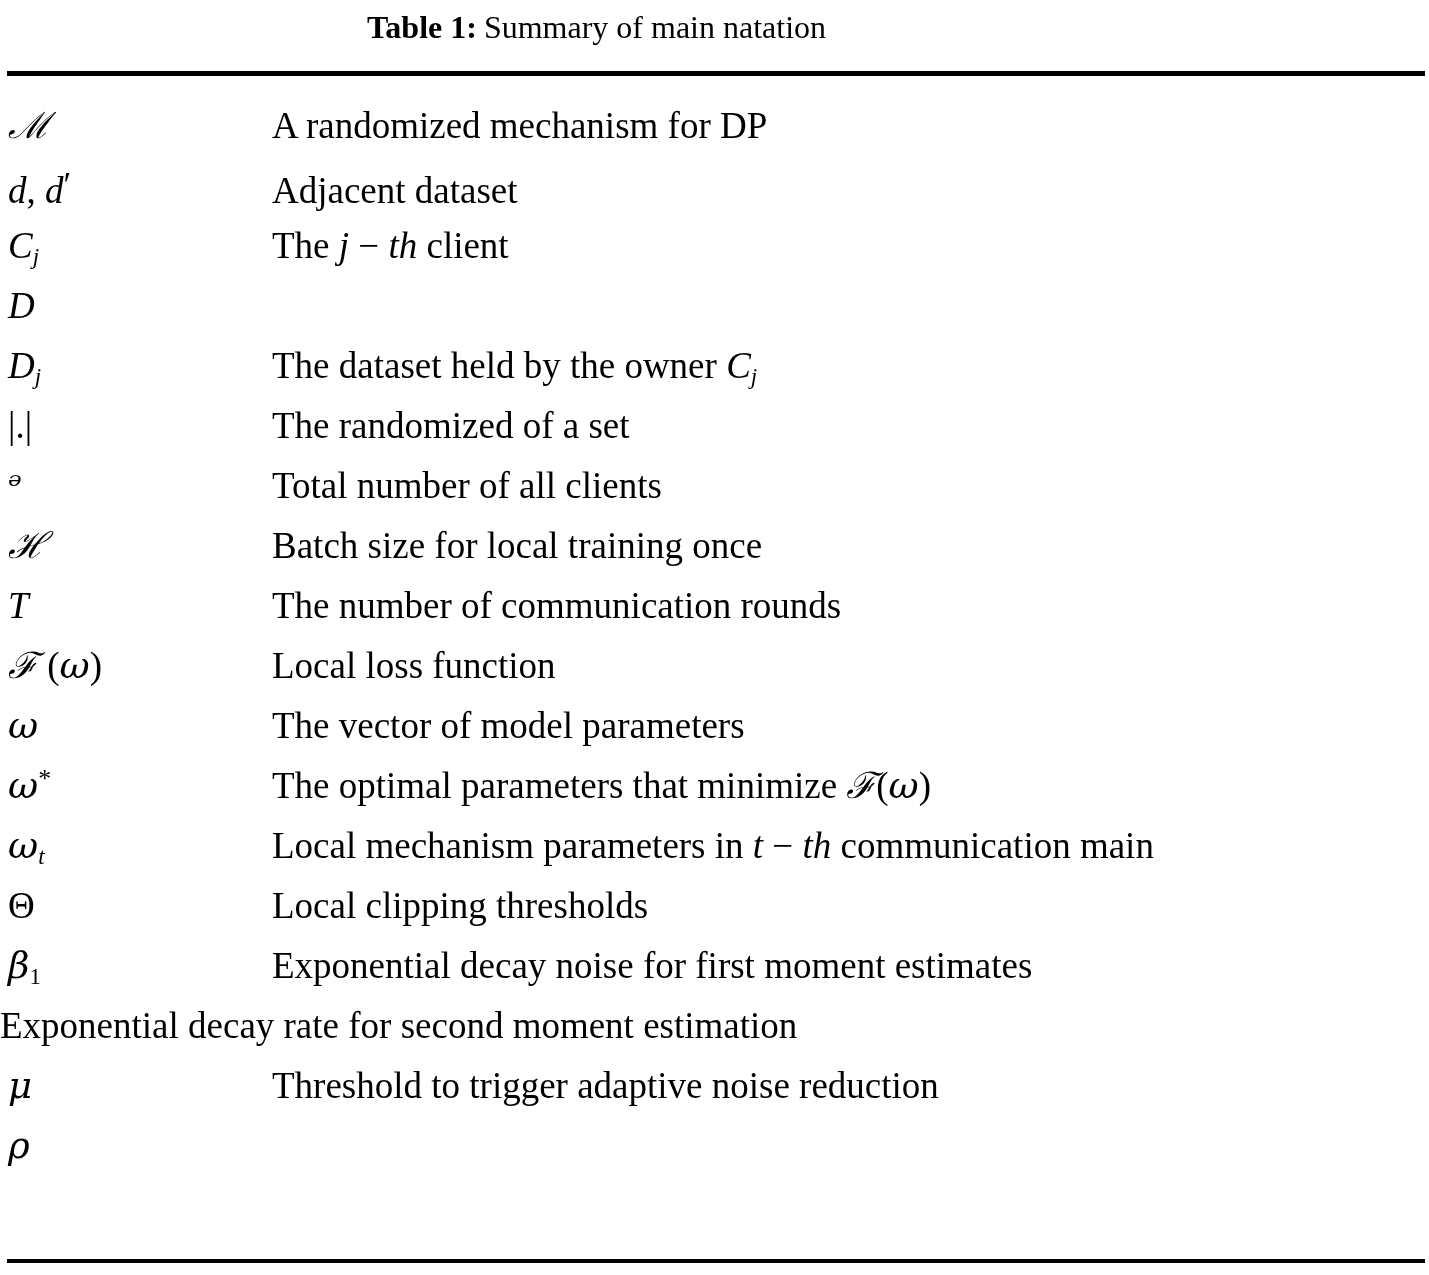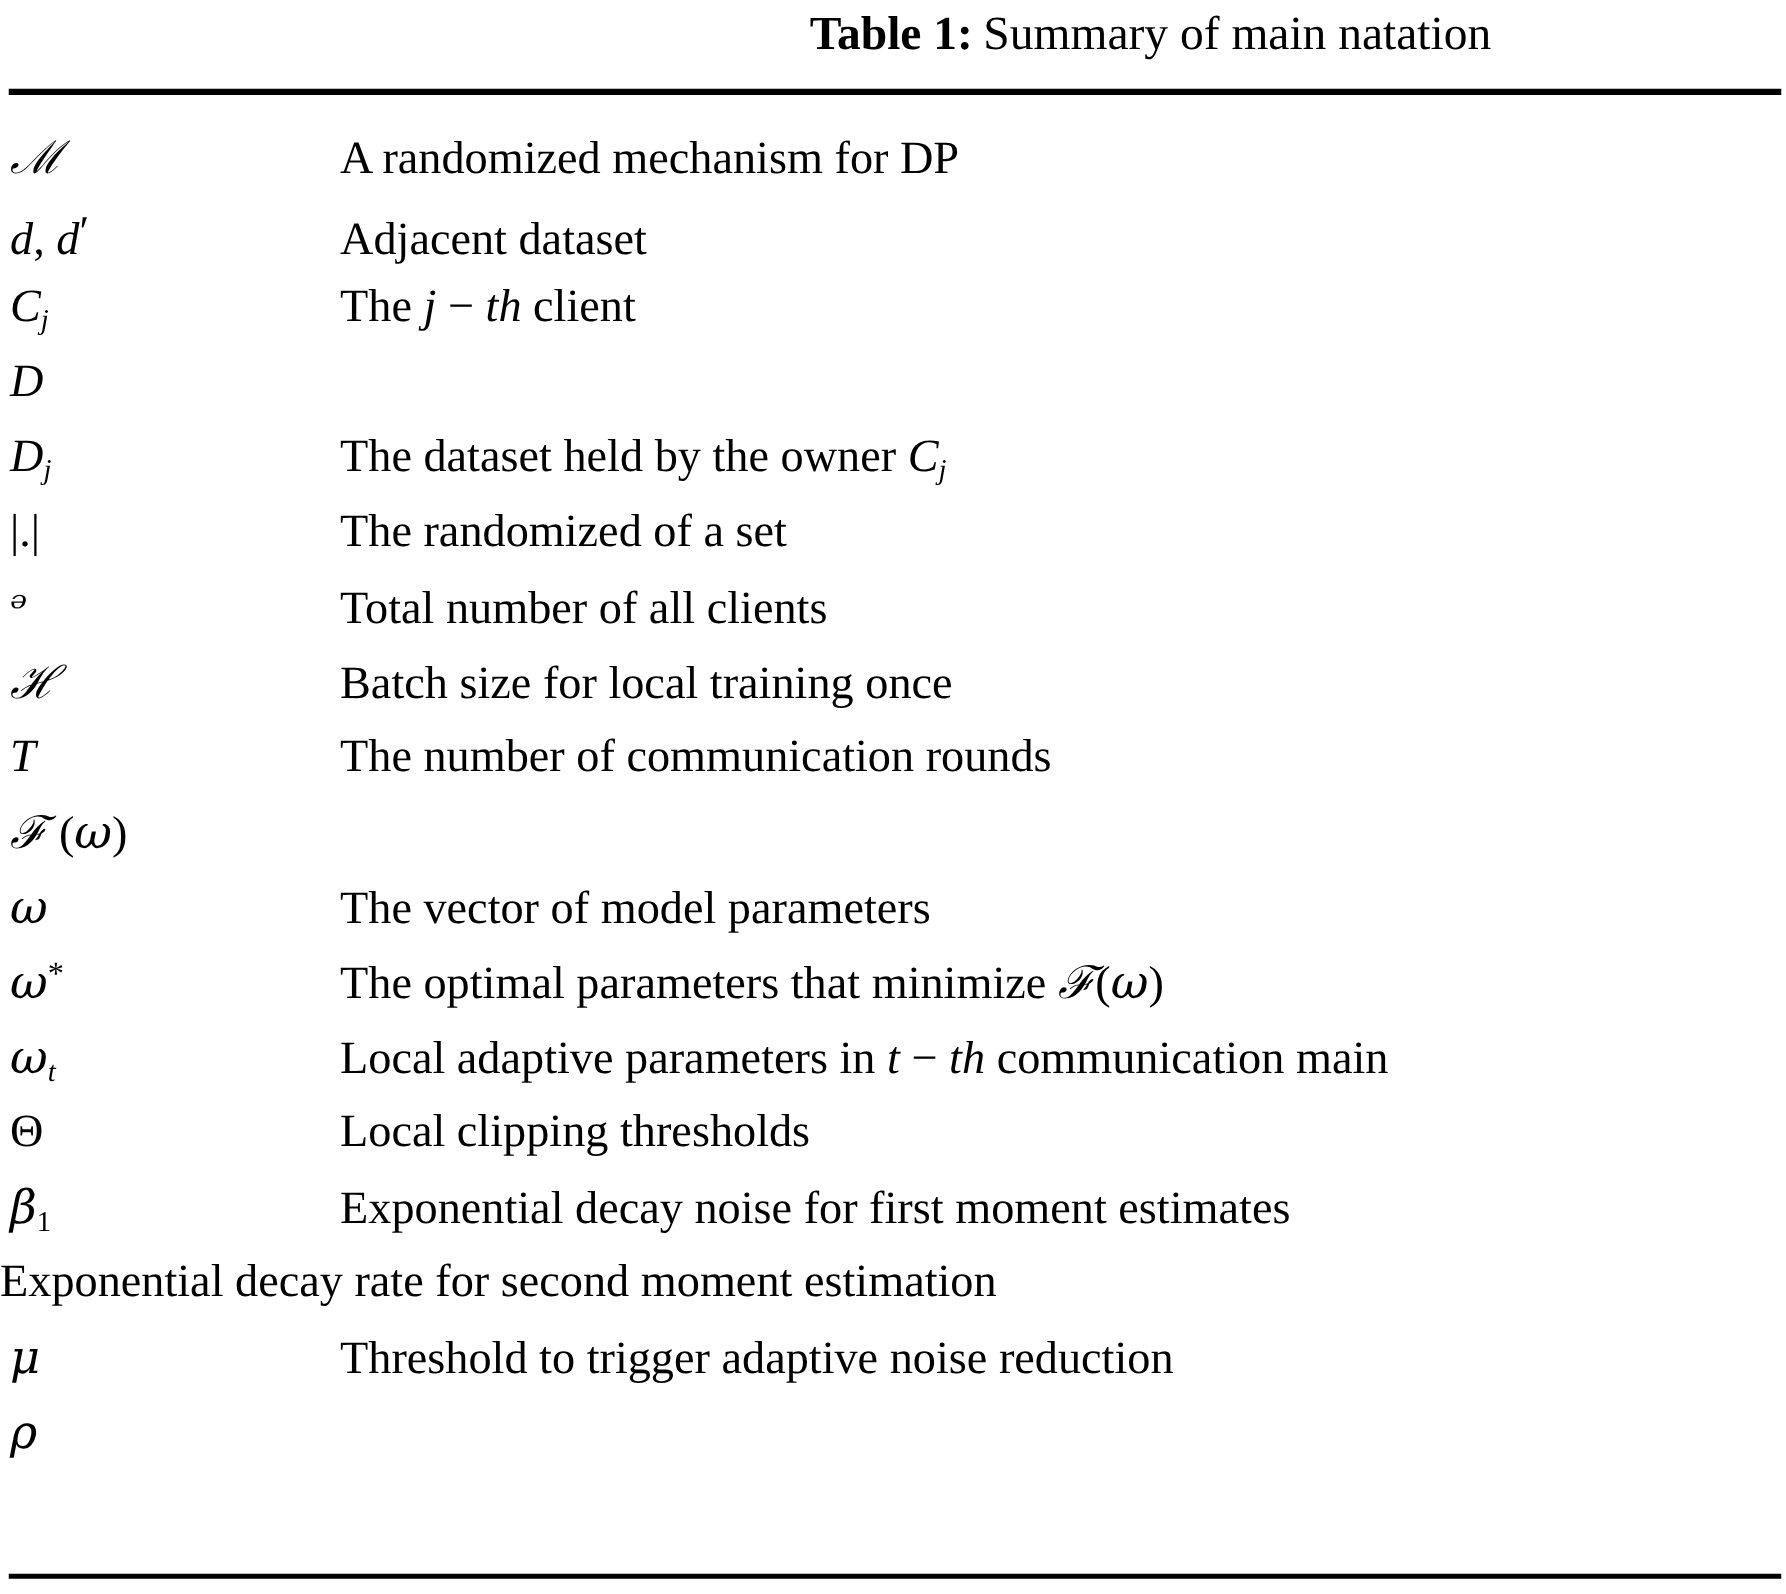--- a/index.html
+++ b/index.html
@@ -18,22 +18,22 @@
   .table-wrap {
     position: relative;
     width: 1429px;
     height: 1275px;
     box-sizing: border-box;
   }
 
   
   .caption {
     width: 1193px;
-    text-align: right;
-    font-size: 38px;
+    text-align: center;
+    font-size: 32px;
     line-height: 50px;
     padding-top: 2px;
     white-space: nowrap;
   }
   .caption .cap-label {
     font-weight: bold;
   }
   .caption .cap-text {
     font-weight: normal;
   }
@@ -161,32 +161,33 @@
       <div class="row">
         <div class="sym"><span class="cal">ℋ</span></div>
         <div class="desc"><span>Batch size for local training once</span></div>
       </div>
       <div class="row">
         <div class="sym"><span class="mi">T</span></div>
         <div class="desc"><span>The number of communication rounds</span></div>
       </div>
       <div class="row">
         <div class="sym"><span class="cal">ℱ</span><span> (</span><span class="gk">ω</span><span>)</span></div>
+        <div class="desc"><span>Local loss function</span></div>
       </div>
       <div class="row">
         <div class="sym"><span class="gk">ω</span></div>
         <div class="desc"><span>The vector of model parameters</span></div>
       </div>
       <div class="row">
         <div class="sym"><span class="gk">ω</span><sup class="star">*</sup></div>
         <div class="desc"><span>The optimal parameters that minimize </span><span class="cal">ℱ</span><span>(</span><span class="gk">ω</span><span>)</span></div>
       </div>
       <div class="row">
         <div class="sym"><span class="gk">ω</span><sub>t</sub></div>
-        <div class="desc"><span>Local adaptive parameters in </span><span class="mi">t</span><span> − </span><span class="mi">th</span><span> communication main</span></div>
+        <div class="desc"><span>Local mechanism parameters in </span><span class="mi">t</span><span> − </span><span class="mi">th</span><span> communication main</span></div>
       </div>
       <div class="row">
         <div class="sym"><span class="up">Θ</span></div>
         <div class="desc"><span>Local clipping thresholds</span></div>
       </div>
       <div class="row">
         <div class="sym"><span class="gk">β</span><sub class="num">1</sub></div>
         <div class="desc"><span>Exponential decay noise for first moment estimates</span></div>
       </div>
       <div class="row">

